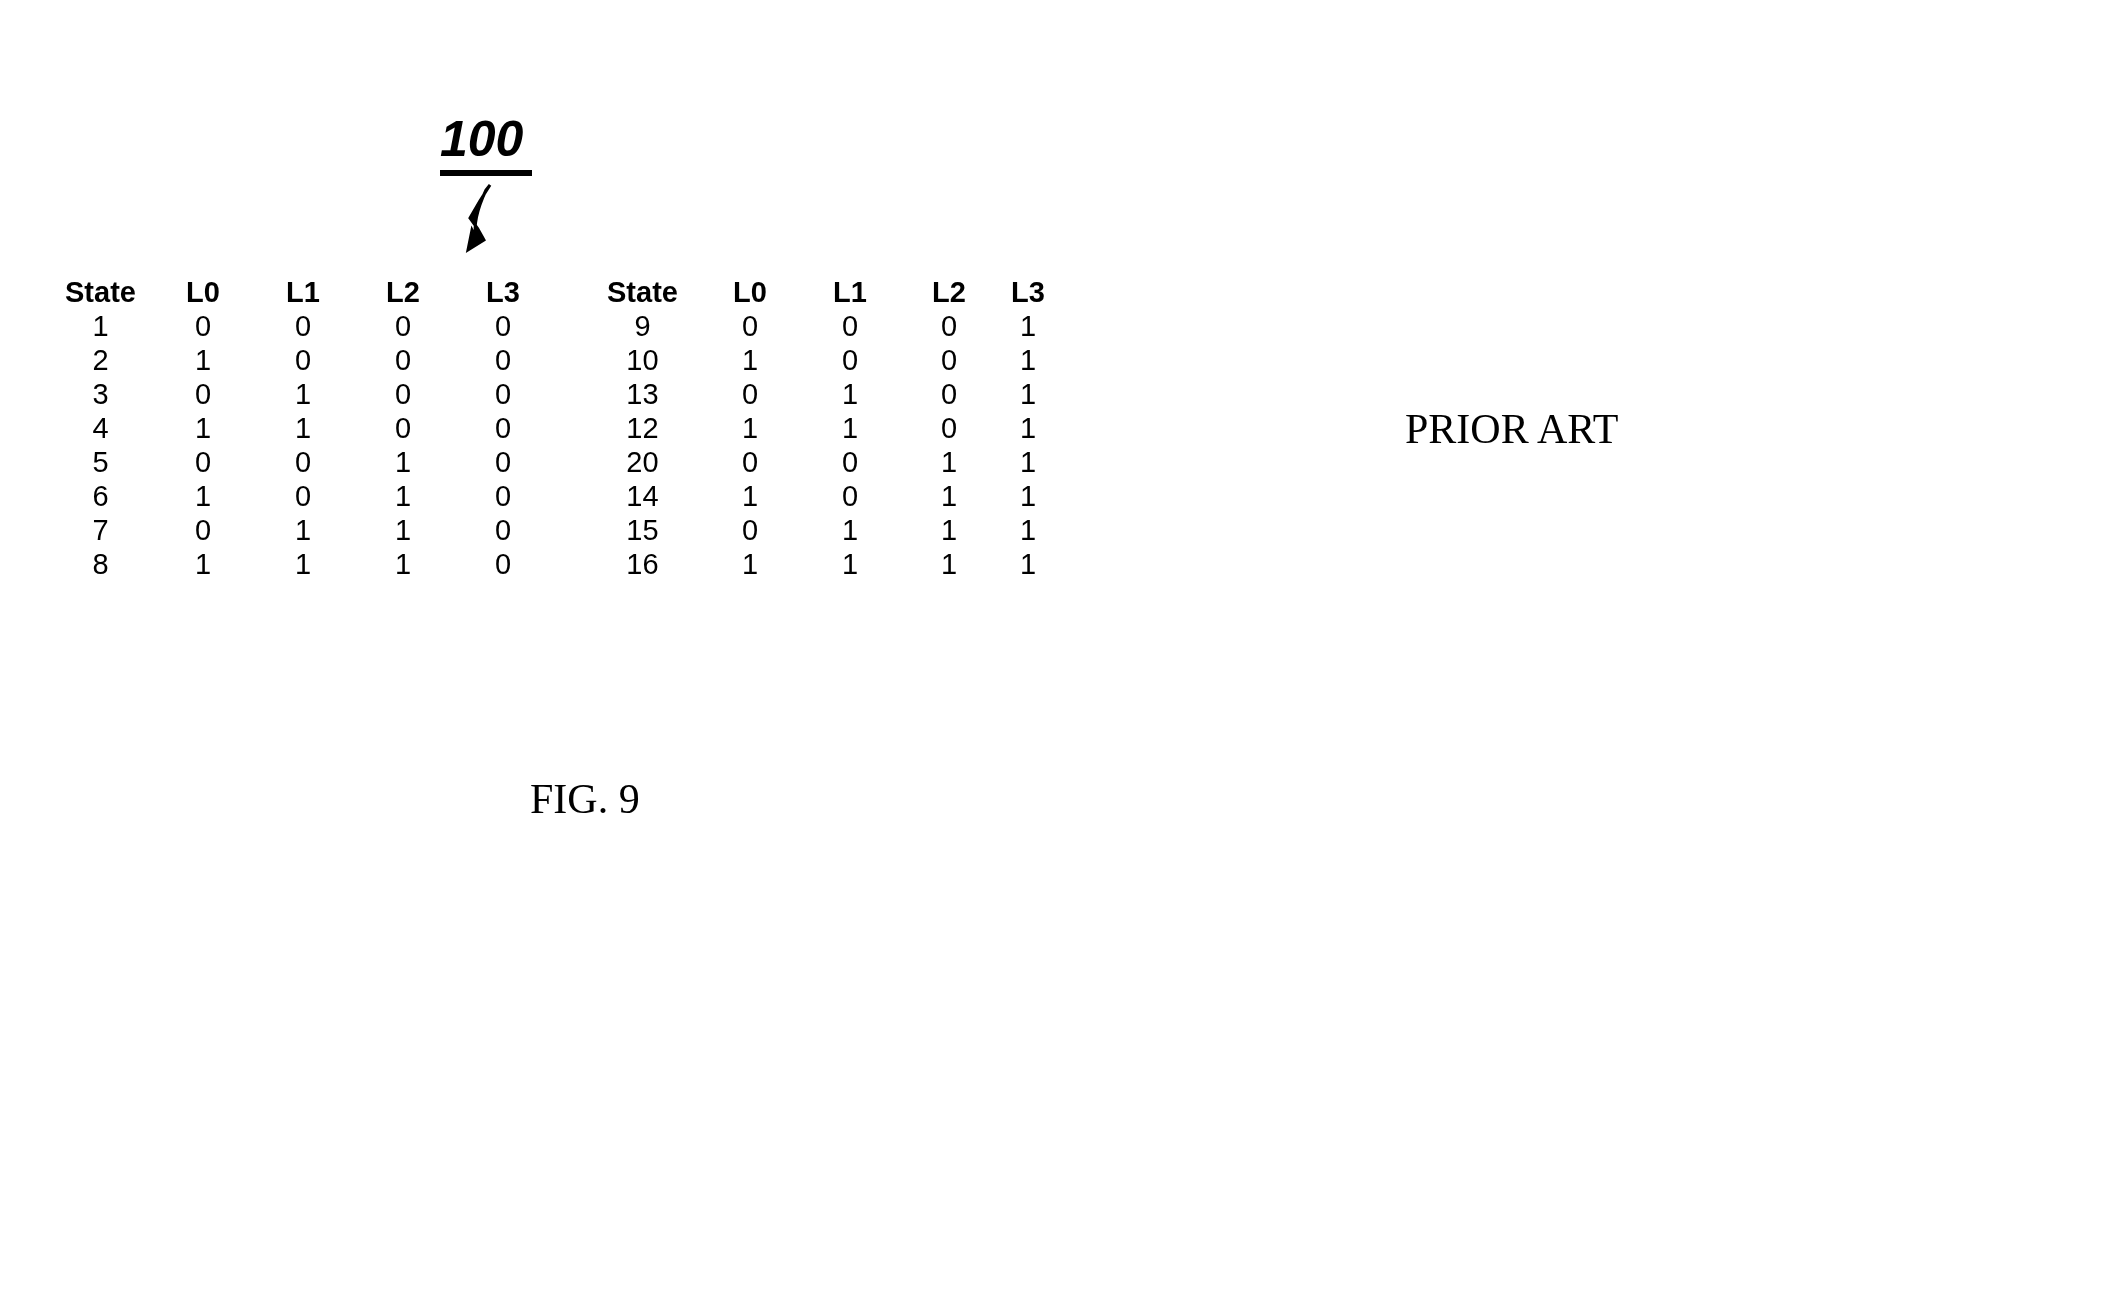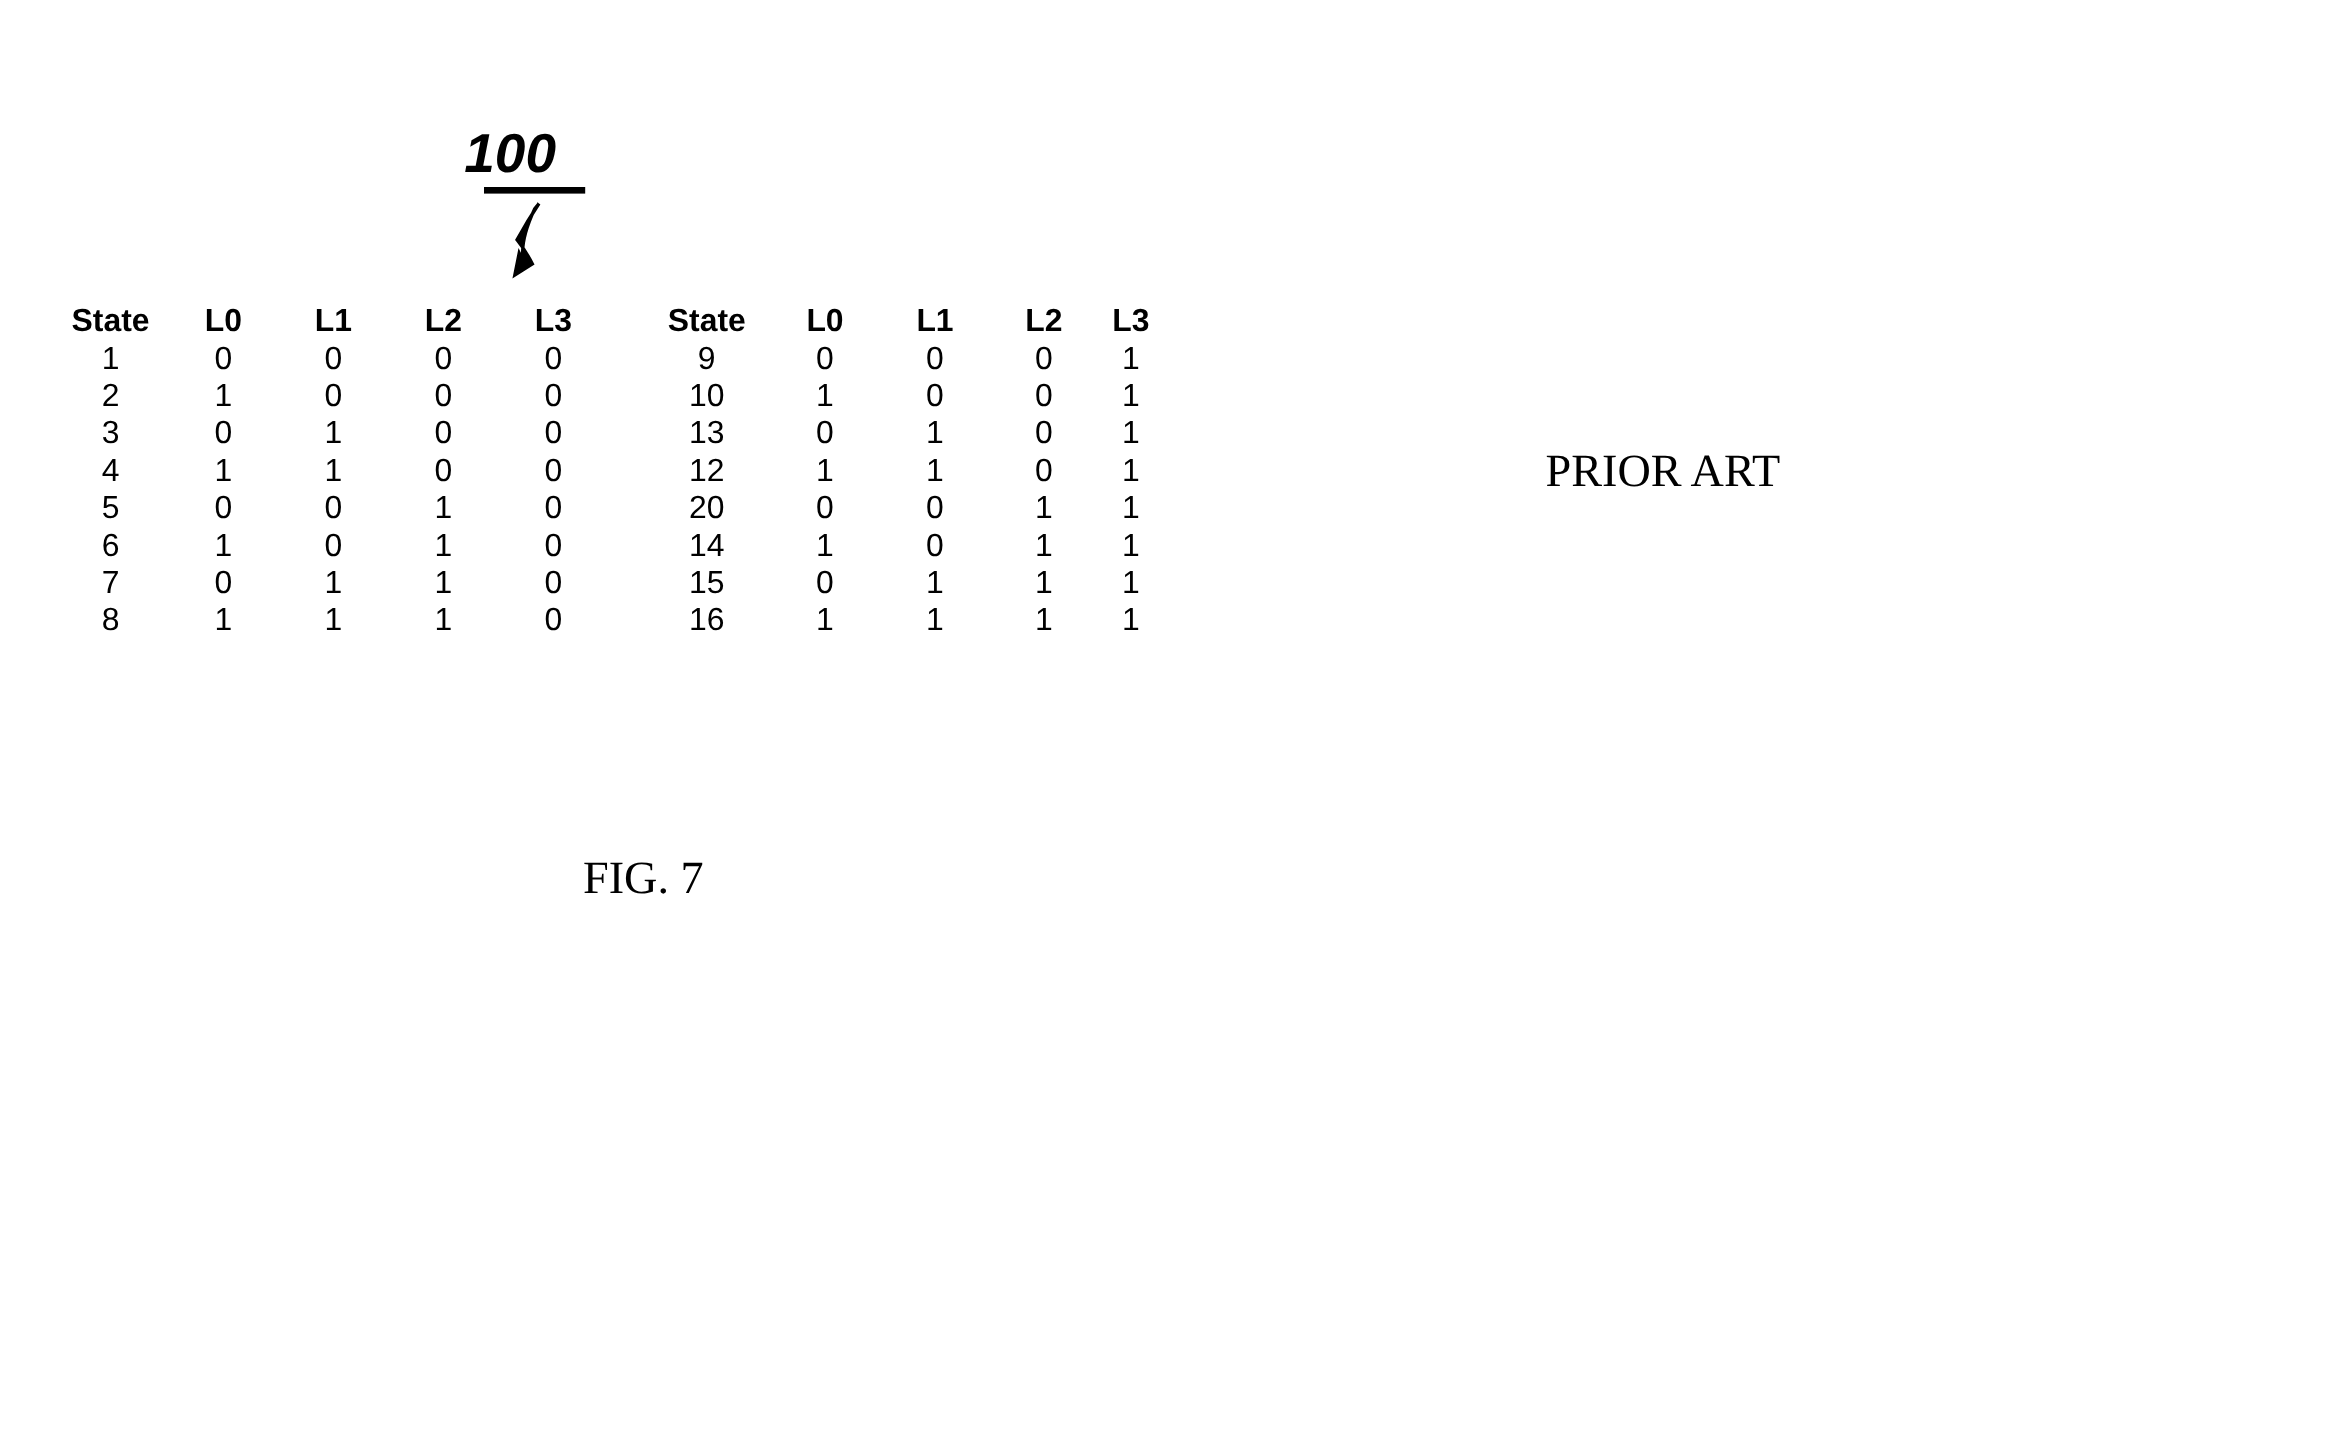--- a/index.html
+++ b/index.html
@@ -10,21 +10,21 @@
     body {
       width: 2114px;
       height: 1302px;
       background: #ffffff;
       font-family: Arial, Helvetica, sans-serif;
       position: relative;
     }
     .annotation-100 {
       position: absolute;
       top: 110px;
-      left: 422px;
+      left: 440px;
       font-family: "Comic Sans MS", cursive, sans-serif;
       font-size: 50px;
       font-weight: bold;
       font-style: italic;
       color: #000;
     }
     .annotation-underline {
       position: absolute;
       top: 170px;
       left: 440px;
@@ -201,13 +201,13 @@
 
     <div class="cell">16</div>
     <div class="cell">1</div>
     <div class="cell">1</div>
     <div class="cell">1</div>
     <div class="cell">1</div>
   </div>
 </div>
 
 <div class="prior-art">PRIOR ART</div>
-<div class="figure-label">FIG. 7</div>
+<div class="figure-label">FIG. 9</div>
 
 </body></html>

